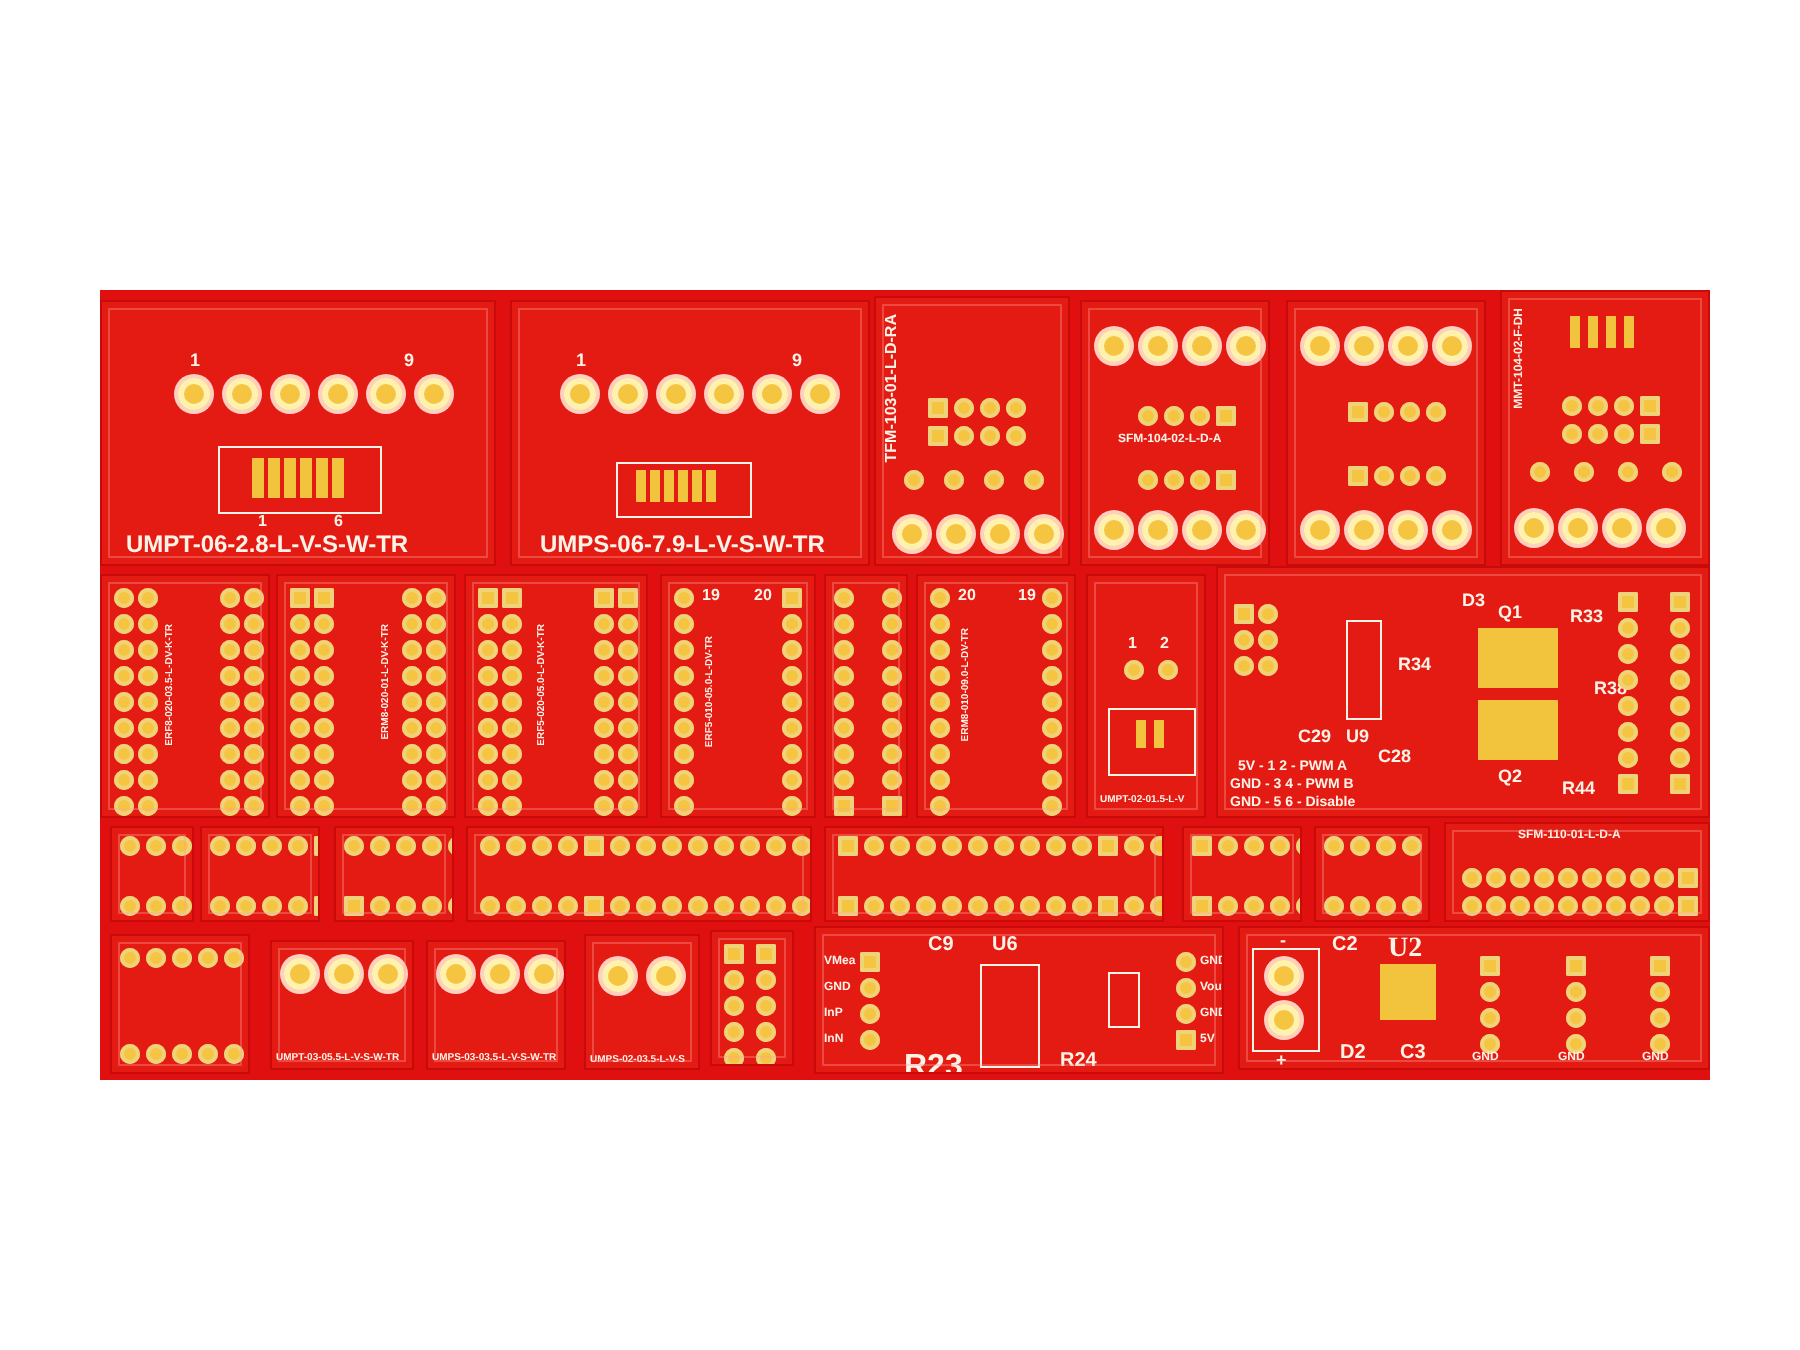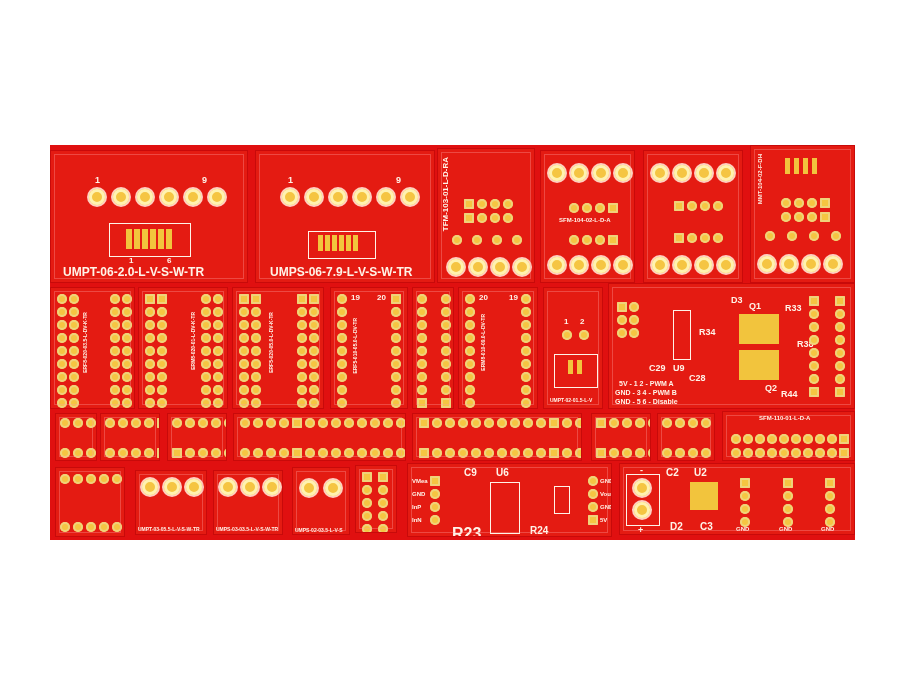--- a/index.html
+++ b/index.html
@@ -38,21 +38,21 @@
     <div class="row" style="left:75px;top:78px;gap:2px;">
       <div class="smd" style="position:static;width:6px;height:20px;"></div>
         <div class="smd" style="position:static;width:6px;height:20px;"></div>
         <div class="smd" style="position:static;width:6px;height:20px;"></div>
         <div class="smd" style="position:static;width:6px;height:20px;"></div>
         <div class="smd" style="position:static;width:6px;height:20px;"></div>
         <div class="smd" style="position:static;width:6px;height:20px;"></div>
     </div>
     <div class="silk" style="left:78px;top:106px;font-size:8px;">1</div>
     <div class="silk" style="left:116px;top:106px;font-size:8px;">6</div>
-    <div class="silk" style="left:12px;top:115px;font-size:12px;">UMPT-06-2.0-L-V-S-W-TR</div>
+    <div class="silk" style="left:12px;top:115px;font-size:12px;">UMPT-06-2.8-L-V-S-W-TR</div>
   </div>
 
   <div class="board" style="left:205px;top:5px;width:180px;height:133px;">
     <div class="silk" style="left:32px;top:25px;font-size:9px;">1</div>
     <div class="silk" style="left:140px;top:25px;font-size:9px;">9</div>
     <div class="row" style="left:26px;top:38px;gap:8px;">
       <div class="pad big"></div>
         <div class="pad big"></div>
         <div class="pad big"></div>
         <div class="pad big"></div>
@@ -437,21 +437,21 @@
       </div>
     <div class="ic" style="left:64px;top:26px;width:16px;height:48px;"></div>
     <div class="silk" style="left:64px;top:80px;font-size:9px;">U9</div>
     <div class="silk" style="left:40px;top:80px;font-size:9px;">C29</div>
     <div class="silk" style="left:90px;top:44px;font-size:9px;">R34</div>
     <div class="silk" style="left:80px;top:90px;font-size:9px;">C28</div>
     <div class="silk" style="left:122px;top:12px;font-size:9px;">D3</div>
     <div class="silk" style="left:140px;top:18px;font-size:9px;">Q1</div>
     <div class="smd" style="left:130px;top:30px;width:40px;height:30px;"></div>
     <div class="smd" style="left:130px;top:66px;width:40px;height:30px;"></div>
-    <div class="silk" style="left:156px;top:100px;font-size:9px;">Q2</div>
+    <div class="silk" style="left:140px;top:100px;font-size:9px;">Q2</div>
     <div class="silk" style="left:176px;top:20px;font-size:9px;">R33</div>
     <div class="silk" style="left:188px;top:56px;font-size:9px;text-align:right;">R38</div>
     <div class="silk" style="left:172px;top:106px;font-size:9px;">R44</div>
     <div class="col" style="left:200px;top:12px;">
         <div class="pad sq"></div>
         <div class="pad"></div>
         <div class="pad"></div>
         <div class="pad"></div>
         <div class="pad"></div>
         <div class="pad"></div>
@@ -726,21 +726,21 @@
     <div class="silk" style="left:192px;top:53px;font-size:6px;">5V</div>
   </div>
 
   <div class="board" style="left:569px;top:318px;width:236px;height:72px;">
     <div class="ic" style="left:6px;top:10px;width:32px;height:50px;"></div>
     <div class="pad big" style="left:14px;top:16px;"></div>
     <div class="pad big" style="left:14px;top:38px;"></div>
     <div class="silk" style="left:20px;top:2px;font-size:9px;">-</div>
     <div class="silk" style="left:18px;top:62px;font-size:9px;">+</div>
     <div class="silk" style="left:46px;top:4px;font-size:10px;">C2</div>
-    <div class="silk" style="left:74px;top:4px;font-size:10px;">U2</div>
+    <div class="silk" style="left:74px;top:4px;font-size:14px;font-family:Liberation Serif, serif;">U2</div>
     <div class="smd" style="left:70px;top:18px;width:28px;height:28px;"></div>
     <div class="silk" style="left:50px;top:58px;font-size:10px;">D2</div>
     <div class="silk" style="left:80px;top:58px;font-size:10px;">C3</div>
     <div class="col" style="left:120px;top:14px;">
         <div class="pad sq"></div>
         <div class="pad"></div>
         <div class="pad"></div>
         <div class="pad"></div>
       </div>
     <div class="col" style="left:163px;top:14px;">

